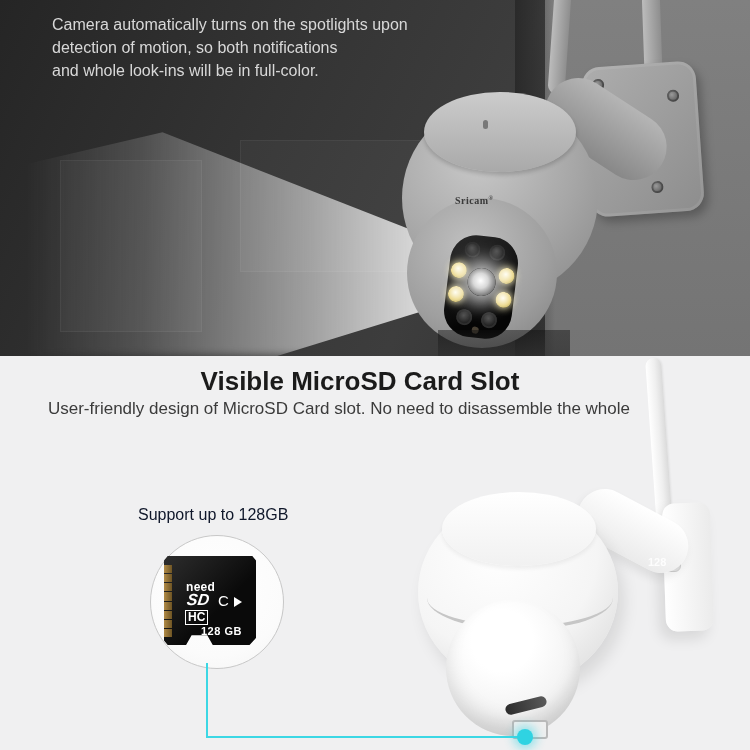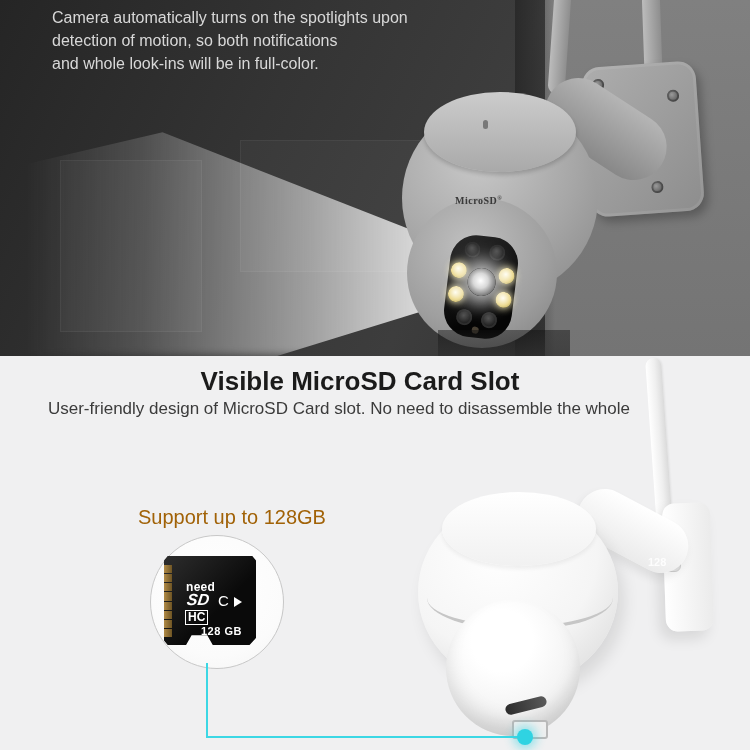--- a/index.html
+++ b/index.html
@@ -58,28 +58,28 @@
   .l7{left:13px;top:75px;} .l8{left:38px;top:75px;}
   .t-lens{position:absolute;left:20px;top:32px;width:28px;height:28px;border-radius:50%;
     background:radial-gradient(circle at 46% 46%,#ffffff,#d8d8d8 35%,#7a7a7a 70%,#3a3a3a 95%);
     box-shadow:0 0 20px 7px rgba(255,255,255,0.85);}
   .t-sensor{position:absolute;left:30px;top:91px;width:7px;height:7px;border-radius:50%;background:#473f33;}
   .t-shadow{position:absolute;left:438px;top:330px;width:132px;height:26px;
     background:linear-gradient(180deg,rgba(15,15,15,0.45),rgba(45,45,45,0.7));}
   
   .t-text{position:absolute;left:52px;top:4px;}
   .t-headline{font-size:26px;font-weight:bold;color:#ffffff;letter-spacing:0.2px;}
-  .t-body{margin-top:2px;font-size:16px;line-height:23px;color:#d8d8d8;}
+  .t-body{margin-top:9px;font-size:16px;line-height:23px;color:#d8d8d8;}
   
   .sec-bot{position:absolute;left:0;top:356px;width:750px;height:394px;background:#f0f0f1;overflow:hidden;}
   .b-headline{position:absolute;left:0;top:10px;width:720px;text-align:center;
     font-size:26px;font-weight:bold;color:#1b1b1b;}
   .b-subtext{position:absolute;left:0;top:43px;width:678px;text-align:center;
     font-size:17px;color:#3b3b3b;}
-  .support{position:absolute;left:138px;top:150px;font-size:20px;color:#a16207;}
+  .support{position:absolute;left:138px;top:150px;font-size:16px;color:#0f172a;}
   
   .tl-v{position:absolute;left:206px;top:307px;width:2px;height:74px;background:#3cd7e4;}
   .tl-h{position:absolute;left:206px;top:380px;width:318px;height:2px;background:#3cd7e4;}
   .tl-dot{position:absolute;left:517px;top:373px;width:16px;height:16px;border-radius:50%;
     background:#2fd3e2;box-shadow:0 0 10px 4px rgba(47,211,226,0.45);}
   
   .sd-circle{position:absolute;left:150px;top:179px;width:132px;height:132px;border-radius:50%;
     background:radial-gradient(circle at 50% 40%,#ffffff,#fbfbfb 65%,#f3f3f3);
     border:1px solid #c8c8c8;}
   .sd-card{position:absolute;left:164px;top:200px;width:92px;height:89px;
@@ -142,21 +142,21 @@
       <div class="t-plate">
         <div class="screw sc1"></div>
         <div class="screw sc2"></div>
         <div class="screw sc3"></div>
       </div>
       <div class="t-arm"></div>
       <div class="t-head"></div>
       <div class="t-cap"></div>
       <div class="t-caphole"></div>
       <div class="t-ball"></div>
-      <div class="t-brand"><span>MicroSD</span><sup>®</sup></div>
+      <div class="t-brand"><span>Sricam</span><sup>®</sup></div>
       <div class="t-face">
         <div class="led led-ir l1"></div>
         <div class="led led-ir l2"></div>
         <div class="led led-spot l3"></div>
         <div class="led led-spot l4"></div>
         <div class="led led-spot l5"></div>
         <div class="led led-spot l6"></div>
         <div class="led led-ir l7"></div>
         <div class="led led-ir l8"></div>
         <div class="t-lens"></div>

